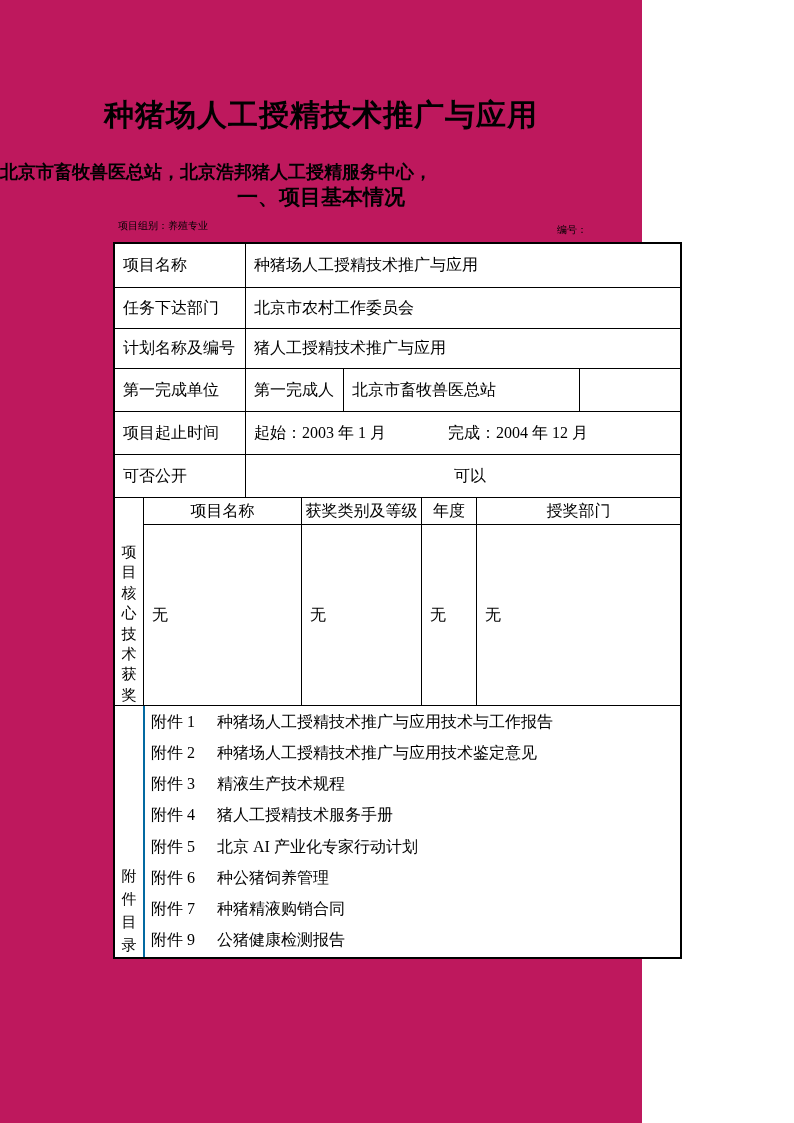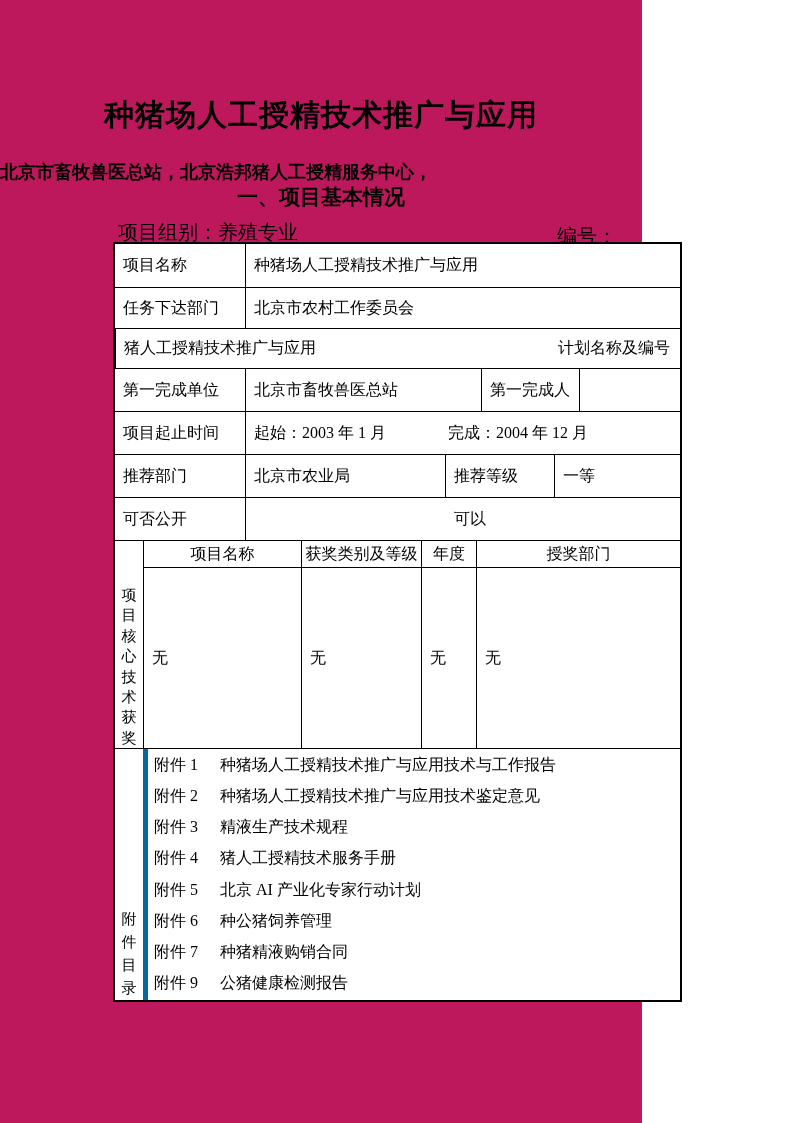--- a/index.html
+++ b/index.html
@@ -23,21 +23,21 @@
     text-align: left; font-size: 18px; font-weight: bold;
     font-family: Liberation Serif, serif;
     margin-top: 15px;
   }
   .section-heading {
     position: absolute; top: 183px; left: 0; width: 100%;
     text-align: center; font-size: 21px; font-weight: bold;
     font-family: "Liberation Sans", sans-serif;
   }
 
-  .meta { position: absolute; top: 219px; left: 113px; width: 569px; height: 23px; font-size: 20px; font-family: Liberation Mono, monospace; }
+  .meta { position: absolute; top: 219px; left: 113px; width: 569px; height: 23px; font-size: 10px; font-family: Liberation Mono, monospace; }
   .meta .group  { position: absolute; left: 5px; top: 0; }
   .meta .number { position: absolute; left: 444px; top: 4px; }
 
   .doc-table {
     position: absolute; top: 242px; left: 113px; width: 569px;
     border: 2px solid #000; font-size: 16px; background: #fff;
   }
   .t-row { display: flex; border-top: 1px solid #000; }
   .t-row.first { border-top: none; }
   .cell {
@@ -94,45 +94,39 @@
       <div class="cell nb" style="width:130px">项目名称</div>
       <div class="cell grow">种猪场人工授精技术推广与应用</div>
     </div>
 
     <div class="t-row" style="height:41px">
       <div class="cell nb" style="width:130px">任务下达部门</div>
       <div class="cell grow">北京市农村工作委员会</div>
     </div>
 
     <div class="t-row" style="height:40px">
+      <div class="cell nb" style="width:130px">计划名称及编号</div>
       <div class="cell grow">猪人工授精技术推广与应用</div>
-      <div class="cell nb" style="width:130px">计划名称及编号</div>
     </div>
 
     <div class="t-row" style="height:43px">
       <div class="cell nb" style="width:130px">第一完成单位</div>
+      <div class="cell" style="width:98px">第一完成人</div>
       <div class="cell" style="width:236px">北京市畜牧兽医总站</div>
-      <div class="cell" style="width:98px">第一完成人</div>
       <div class="cell grow"></div>
     </div>
 
     <div class="t-row" style="height:43px">
       <div class="cell nb" style="width:130px">项目起止时间</div>
       <div class="cell grow">
         <span class="duration-start">起始：2003 年 1 月</span>
         <span>完成：2004 年 12 月</span>
       </div>
     </div>
 
-    <div class="t-row" style="height:43px">
-      <div class="cell nb" style="width:130px">推荐部门</div>
-      <div class="cell" style="width:200px">北京市农业局</div>
-      <div class="cell" style="width:109px">推荐等级</div>
-      <div class="cell grow">一等</div>
-    </div>
 
     <div class="t-row" style="height:43px">
       <div class="cell nb" style="width:130px">可否公开</div>
       <div class="cell grow center">可以</div>
     </div>
 
     <div class="t-row" style="height:208px">
       <div class="cell v-cell awards-side">
         <div class="v-text">项目核心技术获奖情况</div>
       </div>
@@ -149,21 +143,21 @@
           <div class="cell" style="width:55px">无</div>
           <div class="cell grow">无</div>
         </div>
       </div>
     </div>
 
     <div class="t-row" style="height:252px">
       <div class="cell v-cell attach-side">
         <div class="v-text">附件目录</div>
       </div>
-      <div class="attach-list" style="border-left:5px solid #0369a1">
+      <div class="attach-list" style="border-left:2px solid #0369a1">
         <div class="attach-item">
           <span class="no">附件 1</span>
           <span>种猪场人工授精技术推广与应用技术与工作报告</span>
         </div>
         <div class="attach-item">
           <span class="no">附件 2</span>
           <span>种猪场人工授精技术推广与应用技术鉴定意见</span>
         </div>
         <div class="attach-item">
           <span class="no">附件 3</span>

